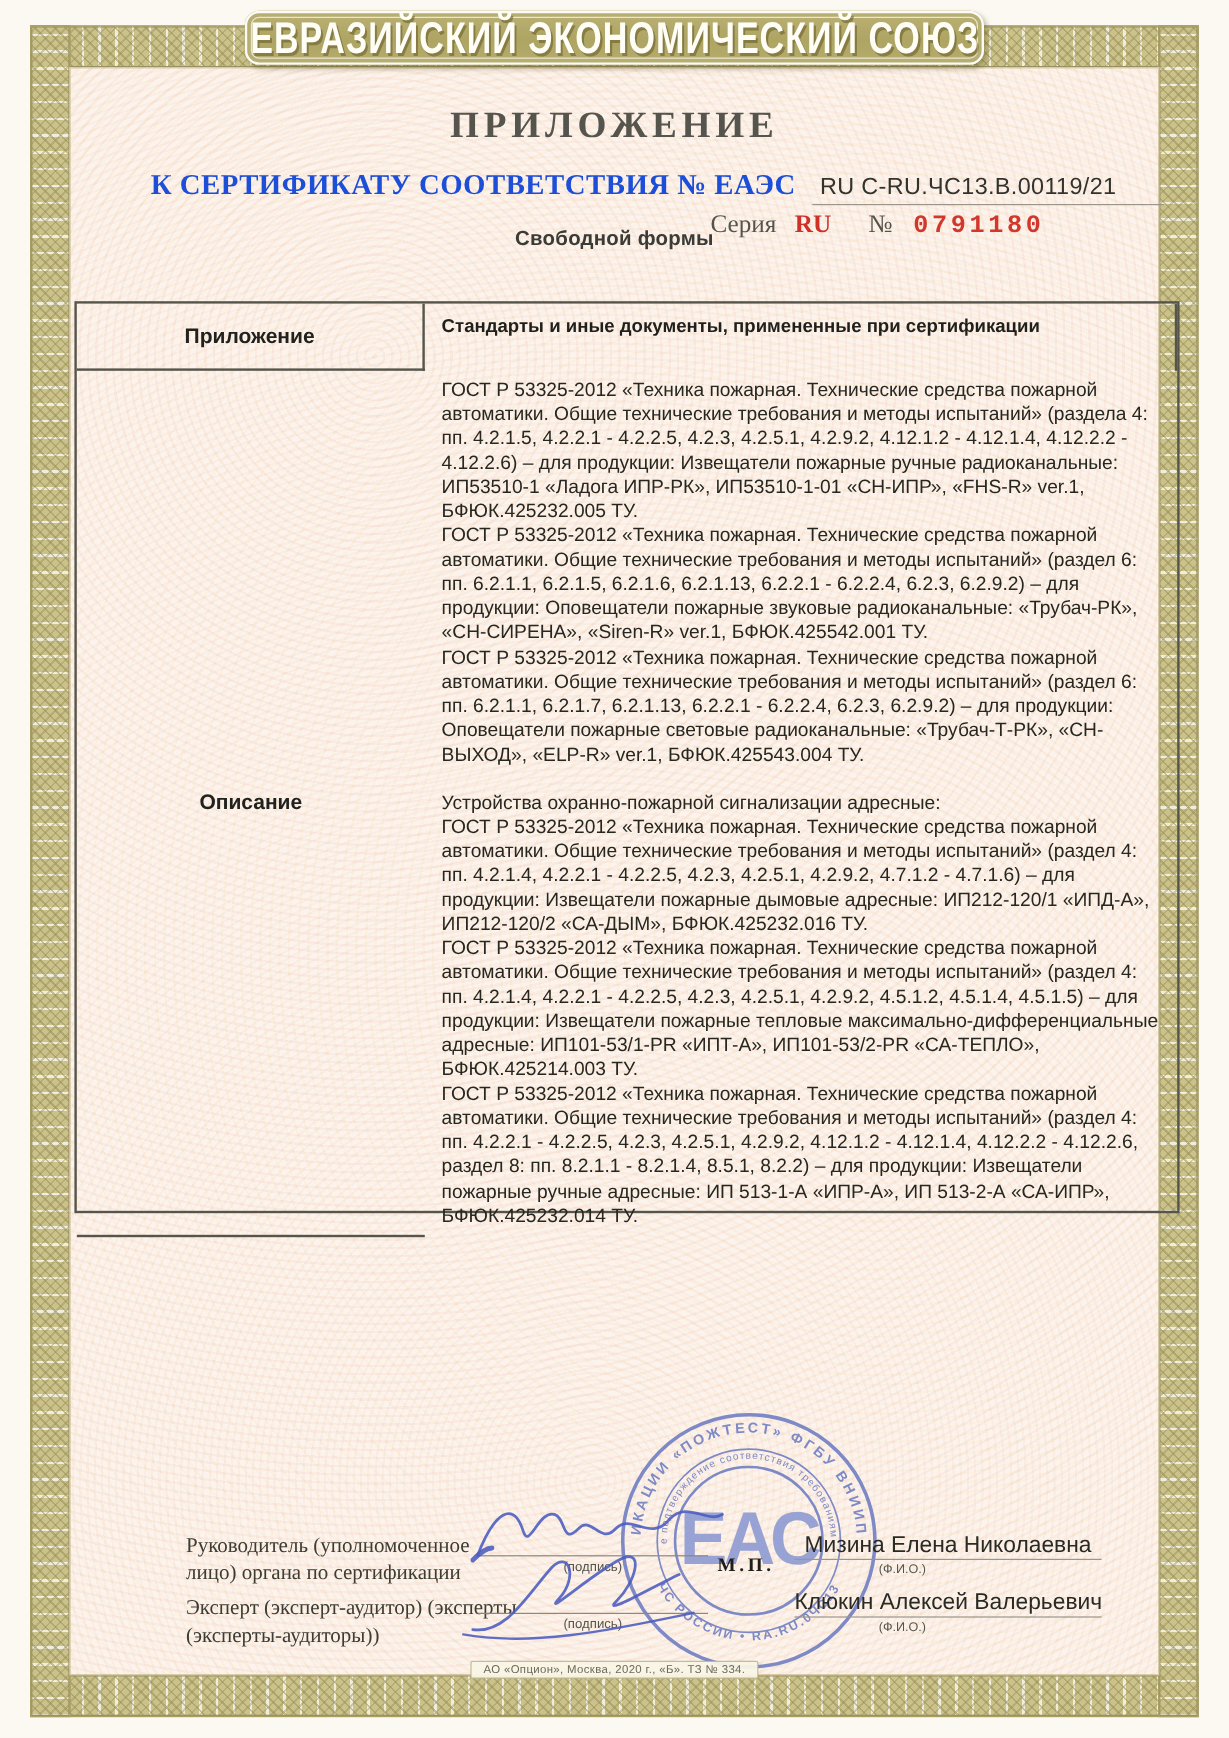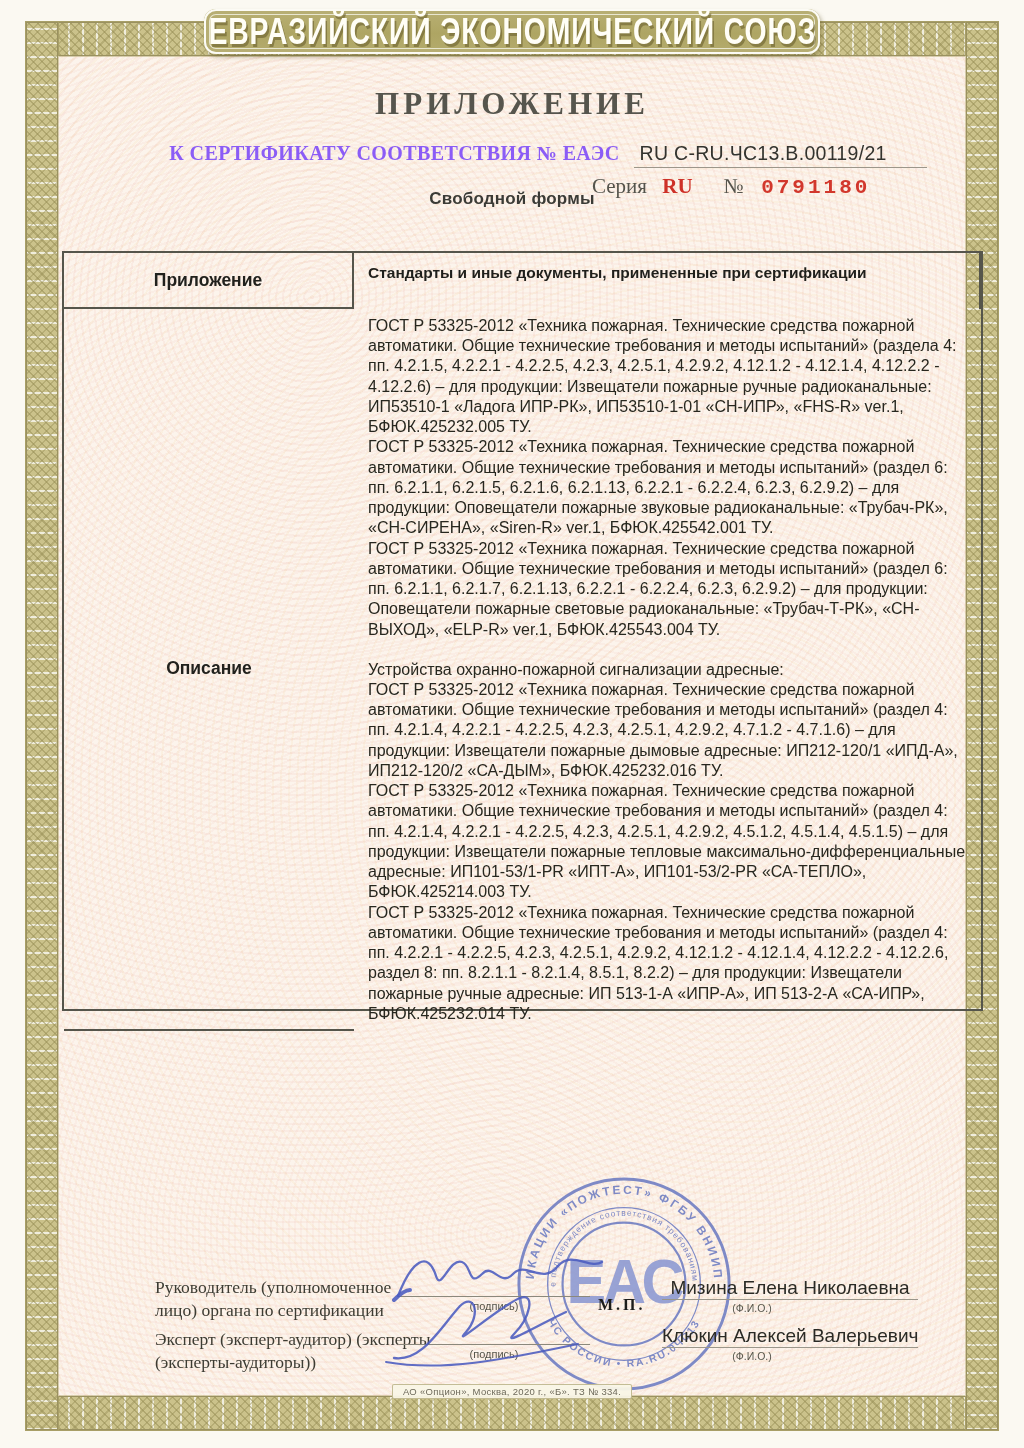--- a/index.html
+++ b/index.html
@@ -60,21 +60,21 @@
     position:absolute;z-index:4;left:0;top:86px;width:100%;text-align:center;
     font-family:"Liberation Serif",serif;font-weight:bold;font-size:31px;
     color:#56554d;letter-spacing:4px;
   }
   .cert-row{
     position:absolute;z-index:4;left:0;top:142px;width:100%;
     display:flex;justify-content:center;align-items:baseline;transform:translateX(36px);
     white-space:nowrap;
   }
   .cert-label{
-    font-family:"Liberation Serif",serif;font-weight:bold;font-size:20px;color:#8b5cf6;
+    font-family:"Liberation Serif",serif;font-weight:bold;font-size:24px;color:#1d4ed8;
     letter-spacing:.4px;
   }
   .cert-number{
     font-size:19.5px;color:#33332e;margin-left:14px;padding:0 40px 2px 6px;
     border-bottom:1.5px solid #9c968a;letter-spacing:.3px;
   }
   .series-row{
     position:absolute;z-index:4;left:592px;top:174px;white-space:nowrap;
     font-family:"Liberation Serif",serif;font-size:21px;color:#55544c;
   }

